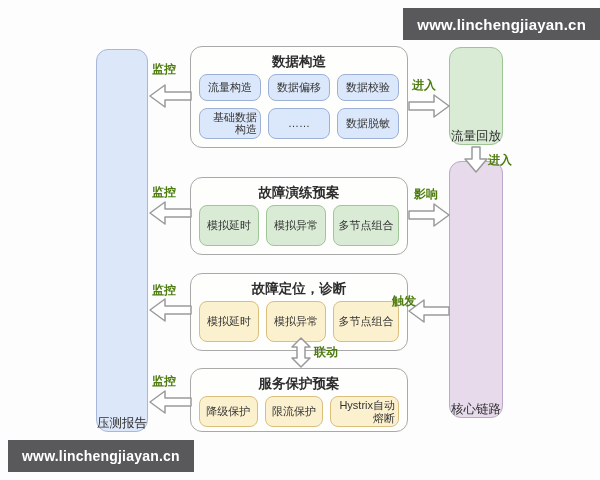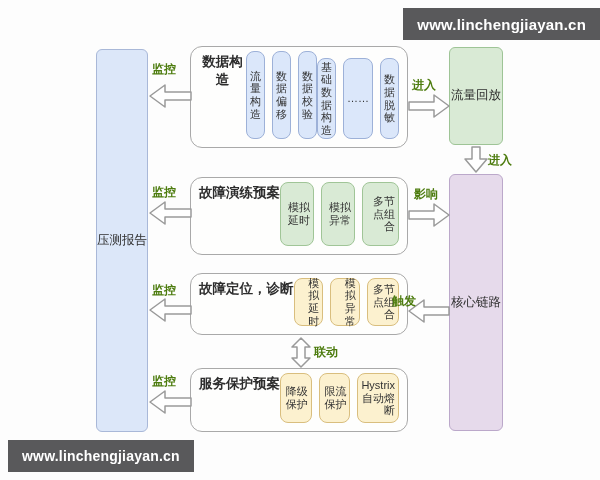--- a/index.html
+++ b/index.html
@@ -14,36 +14,36 @@
   .banner {
     position:absolute; background:#59595b; color:#ffffff;
     font-weight:bold; font-size:15px; letter-spacing:.2px;
     display:flex; align-items:center; padding:16px 14px;
   }
   .banner-top { top:8px; right:0; height:28px; }
   .banner-bottom { top:440px; left:8px; height:31px; font-size:14px; }
 
   
   .vpanel {
-    position:absolute; border-radius:6px; border:1px solid;
-    display:flex; align-items:center; justify-content:center;
+    position:absolute; border-radius:12px; border:1px solid;
+    display:flex; align-items:flex-end; justify-content:center;
     font-size:12.5px; color:#2f2f2f; text-align:center; line-height:1.1;
   }
   .panel-report { left:96px; top:49px; width:52px; height:383px;
     background:#dce7f9; border-color:#a9b8d8; }
   .panel-replay { left:449px; top:47px; width:54px; height:98px;
     background:#d9ead5; border-color:#9ec496; }
-  .panel-core { left:449px; top:174px; width:54px; height:257px;
+  .panel-core { left:449px; top:161px; width:54px; height:257px;
     background:#e6daeb; border-color:#bba8ca; }
 
   
   .group {
     position:absolute; left:190px; width:218px;
     background:#fefefd; border:1px solid #a9a9a9; border-radius:12px;
-    display:flex; padding:4px 8px 8px;
+    display:flex; flex-direction:column; padding:4px 8px 8px;
   }
   .group-title { text-align:center; font-weight:bold; font-size:13.5px;
     color:#2d2d2d; padding:2px 0 3px; }
   .pill-row { display:flex; gap:7px; flex:1; }
   .pill-row + .pill-row { margin-top:7px; }
   .pill {
     flex:1; display:flex; align-items:center; justify-content:center;
     border:1px solid; border-radius:8px; font-size:11px; color:#333;
     text-align:right; line-height:1.15; padding:2px 3px; min-height:26px;
   }
@@ -97,21 +97,21 @@
 
   <div class="group" style="top:177px; height:78px;">
     <div class="group-title">故障演练预案</div>
     <div class="pill-row">
       <div class="pill pill-green">模拟延时</div>
       <div class="pill pill-green">模拟异常</div>
       <div class="pill pill-green" style="flex:1.12;">多节点组合</div>
     </div>
   </div>
 
-  <div class="group" style="top:273px; height:62px;">
+  <div class="group" style="top:273px; height:78px;">
     <div class="group-title">故障定位，诊断</div>
     <div class="pill-row">
       <div class="pill pill-yellow">模拟延时</div>
       <div class="pill pill-yellow">模拟异常</div>
       <div class="pill pill-yellow" style="flex:1.12;">多节点组合</div>
     </div>
   </div>
 
   <div class="group" style="top:368px; height:64px;">
     <div class="group-title">服务保护预案</div>

